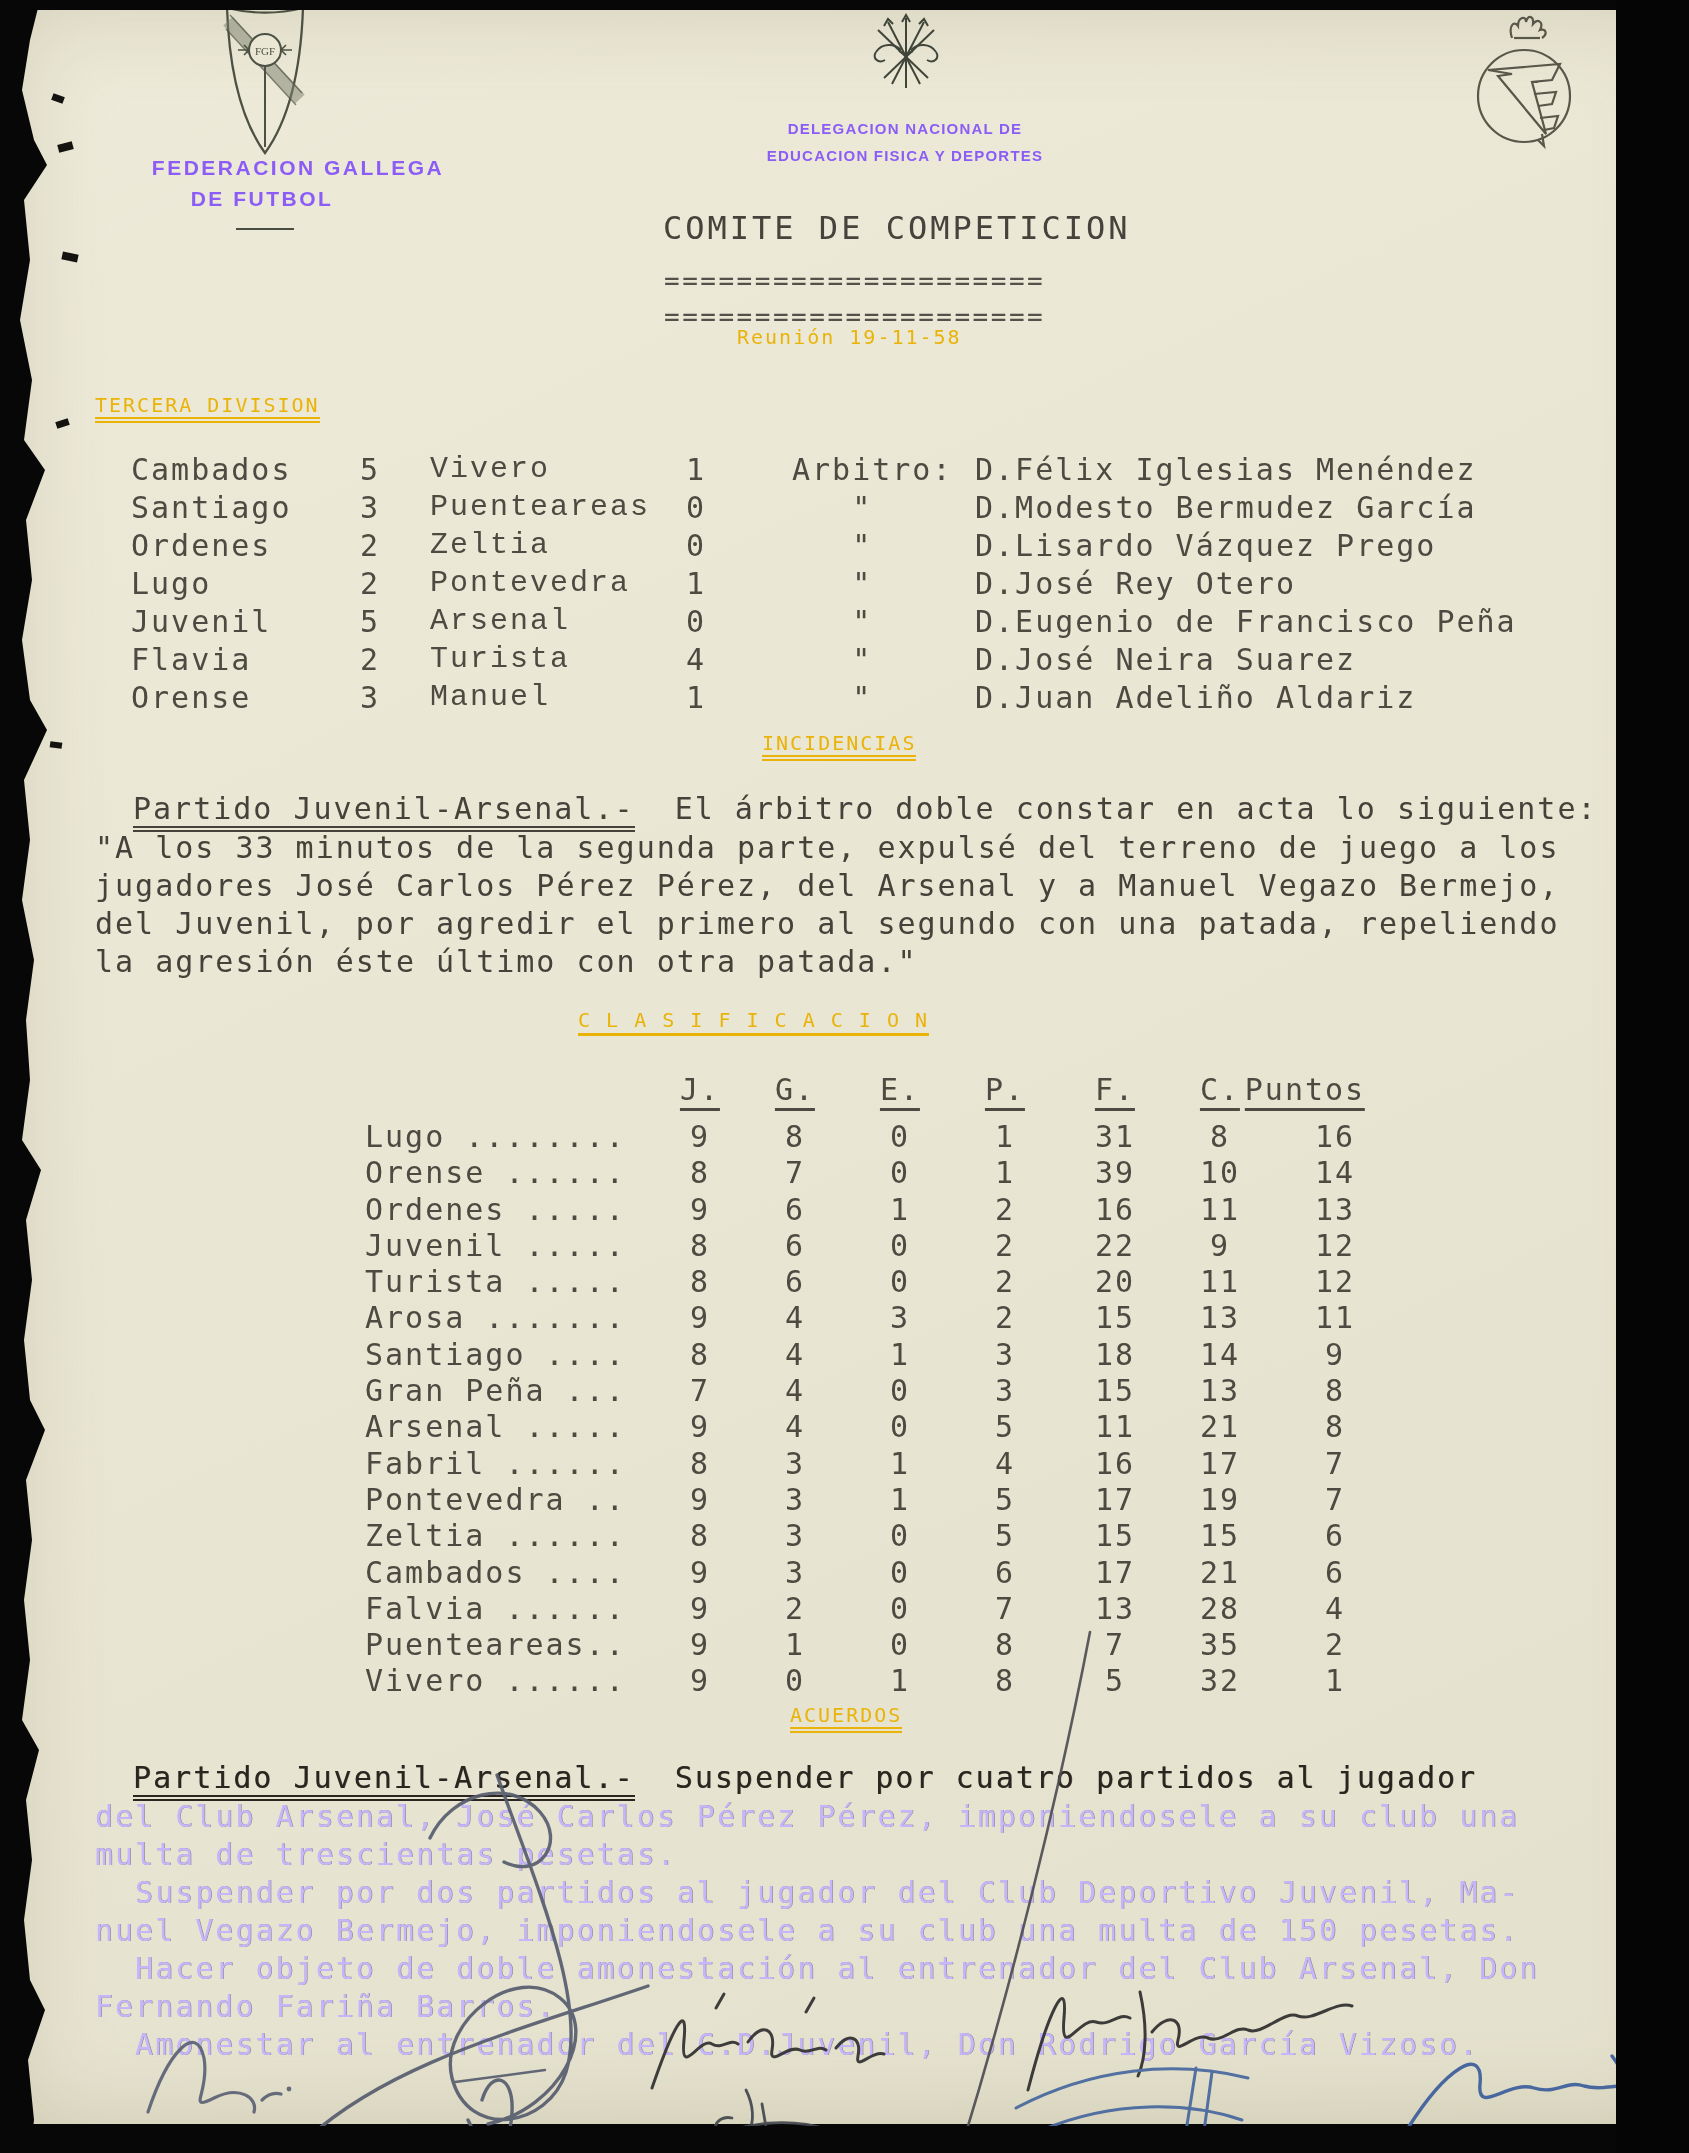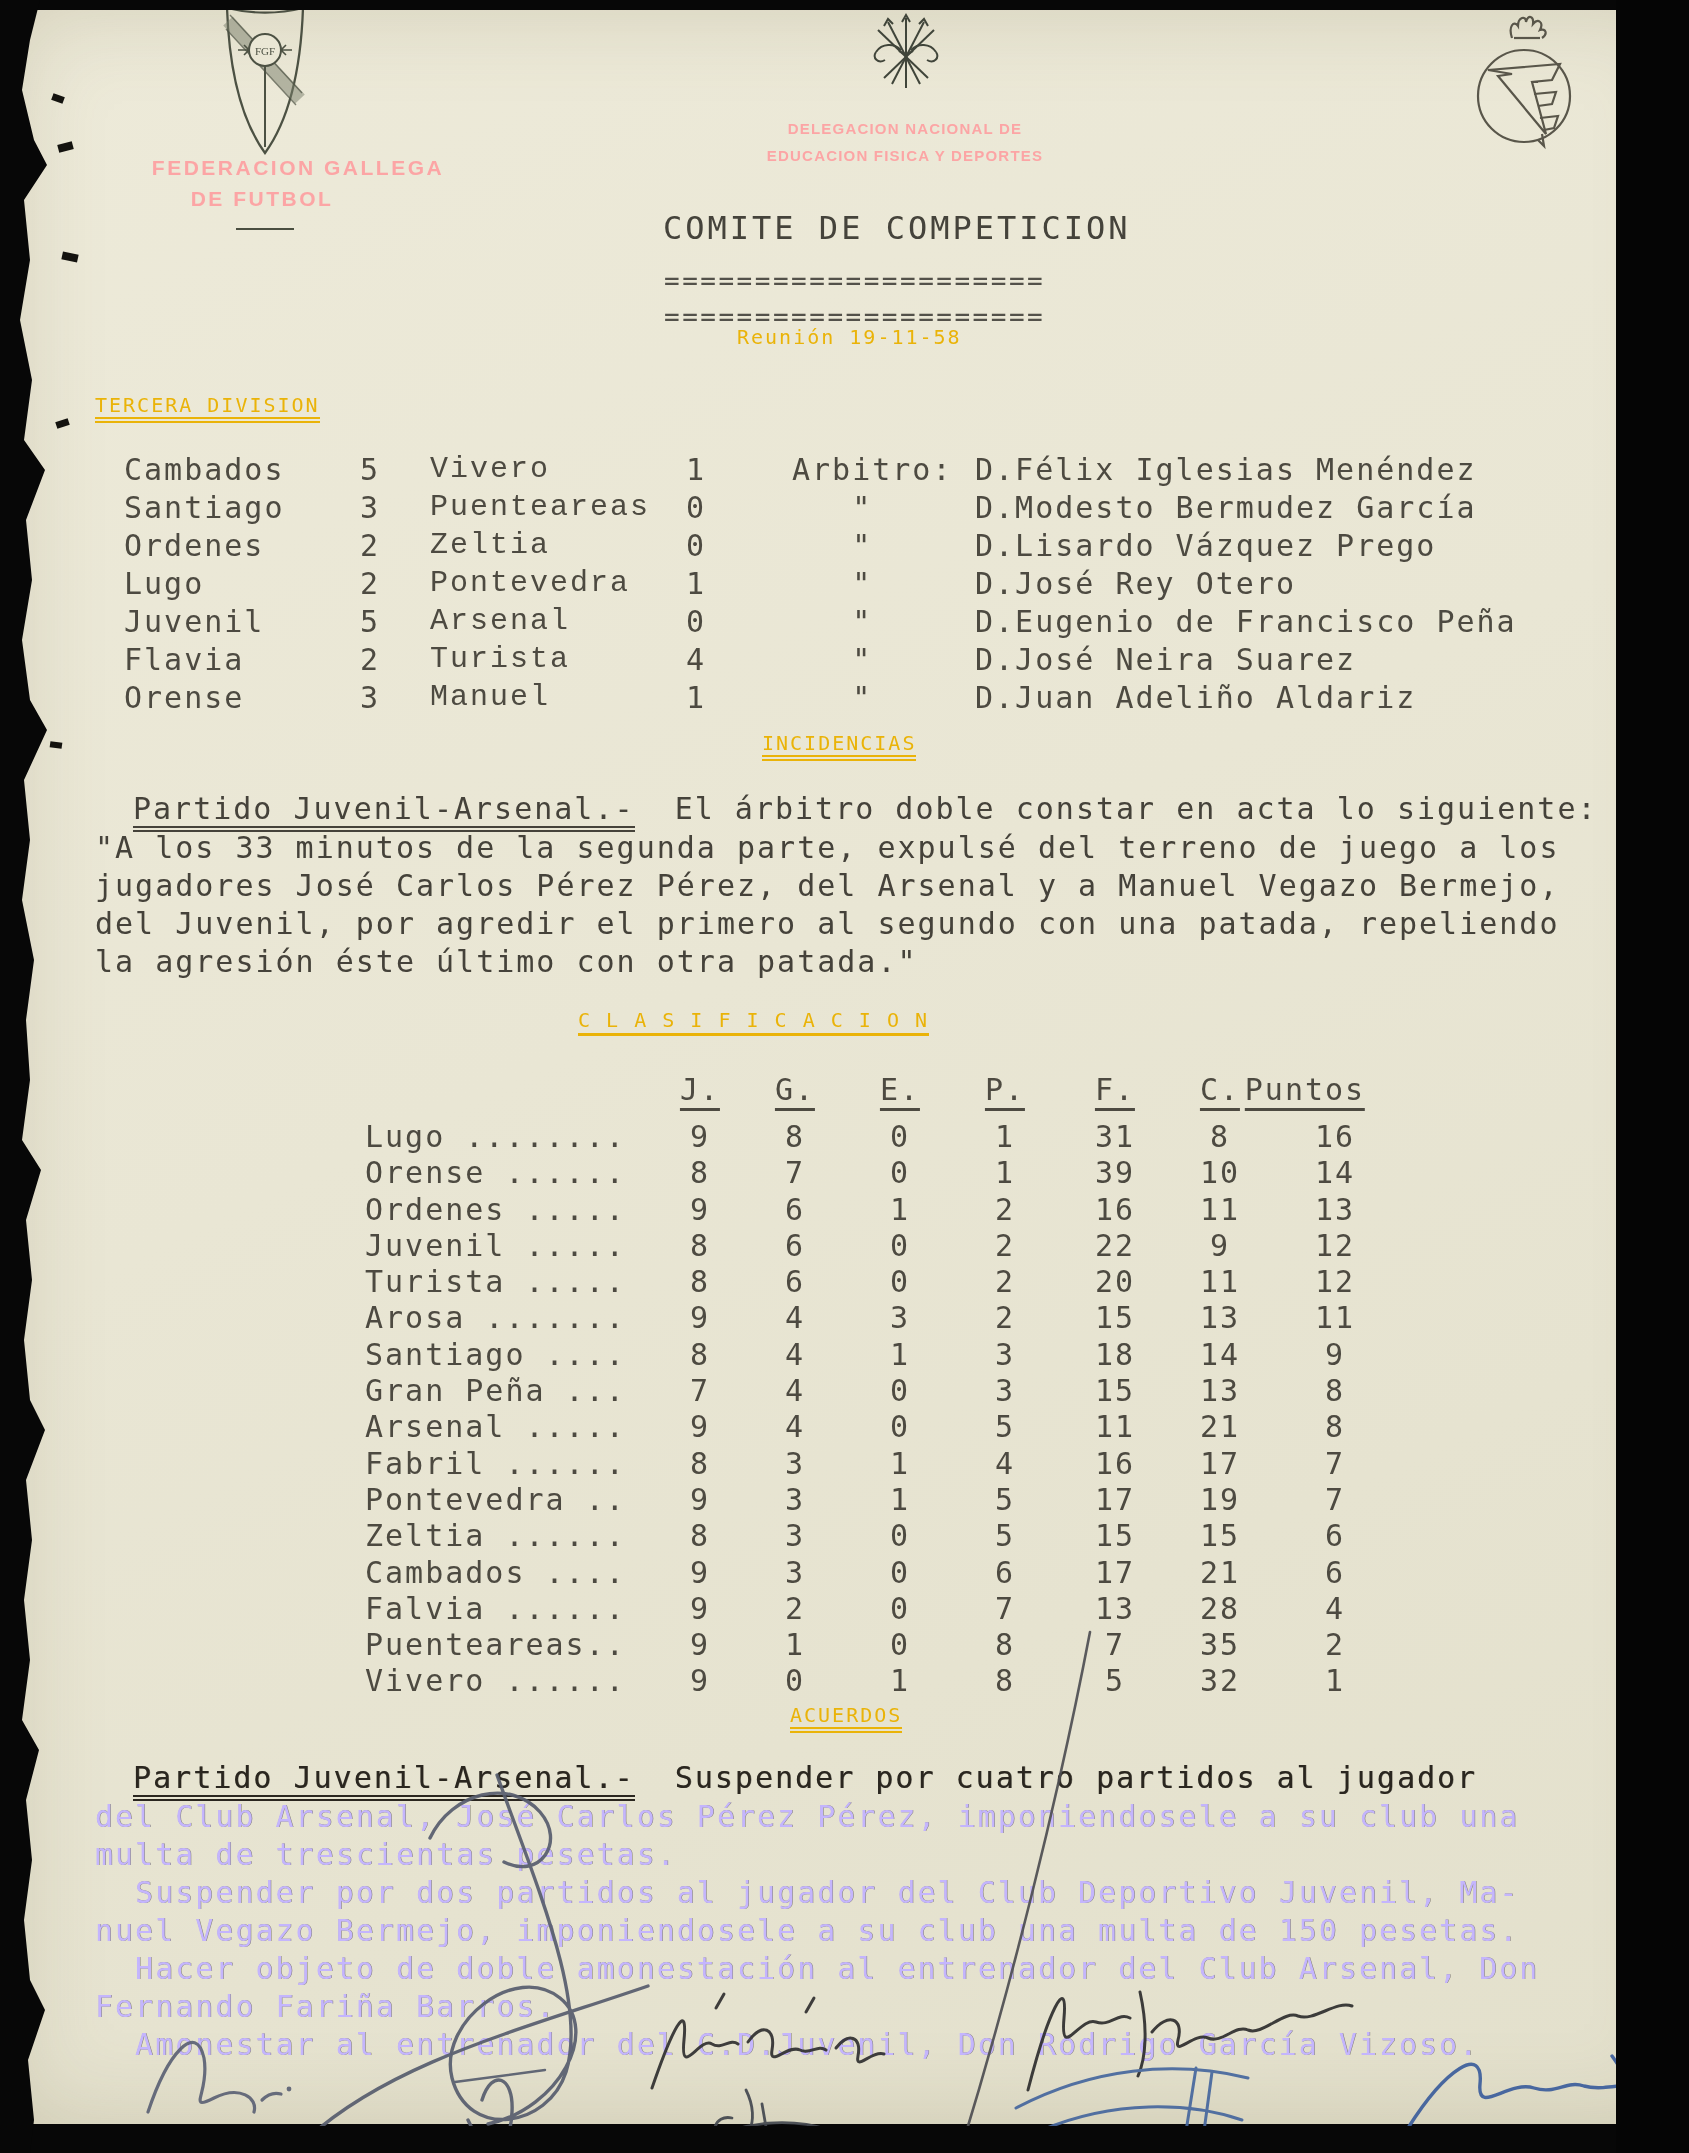--- a/index.html
+++ b/index.html
@@ -15,35 +15,35 @@
   .frame.right{left:1684px;top:0;width:5px;height:2153px;}
   .tear{position:absolute;left:0;top:0;z-index:7;}
   .speck{position:absolute;background:#14130f;z-index:8;}
   
   .t{position:absolute;font-family:"DejaVu Sans Mono",monospace;font-size:20px;
      letter-spacing:2px;color:#eab308;white-space:pre;line-height:34px;z-index:3;}
   .dark{color:#2a261f;text-shadow:.5px 0 0 rgba(42,38,31,.55);}
   .u{border-bottom:3px solid currentColor;padding-bottom:1px;}
   .uu{border-bottom:6px double currentColor;padding-bottom:0;}
   
-  .print{position:absolute;font-family:"Liberation Sans",sans-serif;color:#fca5a5;
+  .print{position:absolute;font-family:"Liberation Sans",sans-serif;color:#8b5cf6;
          text-align:center;white-space:pre;z-index:3;}
   .fed{font-size:21px;font-weight:bold;letter-spacing:2.5px;}
   .dele{font-size:15px;font-weight:bold;letter-spacing:1.2px;}
   .rule{position:absolute;background:#4a4e40;z-index:3;}
   .logo{position:absolute;z-index:3;}
   
   .eqs{position:absolute;left:664px;top:251px;font-size:26px;letter-spacing:2.5px;
        line-height:12px;color:#53514a;z-index:3;font-family:"DejaVu Sans Mono",monospace;white-space:pre;}
   
   .mrows{position:absolute;left:0;top:452px;width:1689px;z-index:3;}
   .mrow{position:relative;height:38px;}
   .mrow .c{position:absolute;white-space:pre;font-size:30px;letter-spacing:2px;color:#4d4a41;
            font-family:"DejaVu Sans Mono",monospace;}
-  .c.home{left:124px;text-align:right;} .c.hs{left:360px;} .c.away{left:430px;font-family:Liberation Mono, monospace;} .c.as{left:686px;}
+  .c.home{left:131px;text-align:right;} .c.hs{left:360px;} .c.away{left:430px;font-family:Liberation Mono, monospace;} .c.as{left:686px;}
   .c.arb{left:792px;} .c.ref{left:975px;}
   
   .chead{position:absolute;left:0;top:1072px;width:1689px;height:40px;z-index:3;}
   .chead span{position:absolute;transform:translateX(-50%);white-space:pre;font-size:30px;
               letter-spacing:2px;color:#4d4a41;border-bottom:3px solid currentColor;padding-bottom:1px;
               font-family:"DejaVu Sans Mono",monospace;}
   .krows{position:absolute;left:0;top:1119px;width:1689px;z-index:3;}
   .krow{position:relative;height:36.3px;}
   .krow span{position:absolute;white-space:pre;font-size:30px;letter-spacing:2px;color:#4d4a41;
              font-family:"DejaVu Sans Mono",monospace;}

